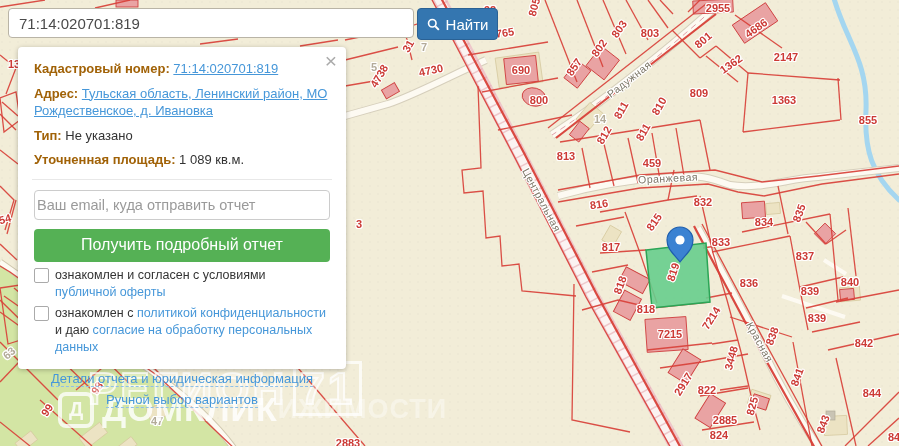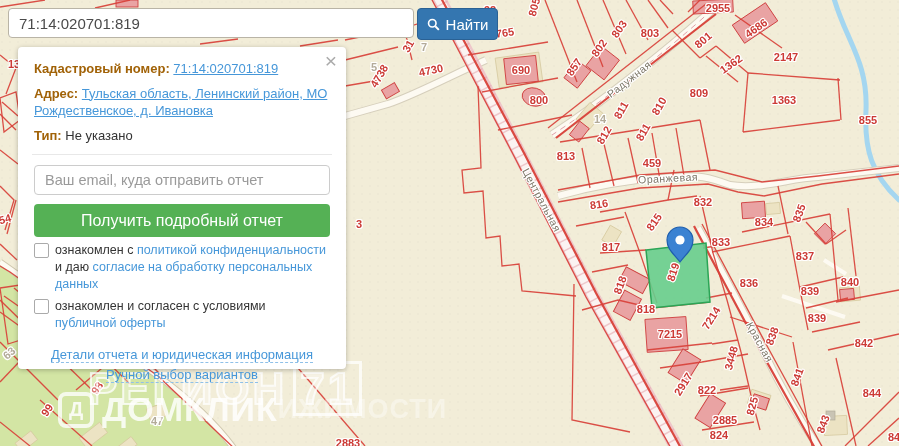--- a/index.html
+++ b/index.html
@@ -38,21 +38,21 @@
   
   .panel{position:absolute;left:18px;top:47px;width:328px;height:322px;background:#fff;z-index:6;
     border-radius:4px;box-shadow:0 1px 5px rgba(0,0,0,.25);padding:13px 16px 0;box-sizing:border-box;
     font-size:13px;color:#333;}
   .panel .close{position:absolute;right:9px;top:3px;font-size:21px;color:#aaa;cursor:pointer;line-height:1;}
   .irow{margin-bottom:7px;line-height:1.35;}
   .irow b{color:#a16207;}
   .panel a{color:#4697d9;text-decoration:underline;cursor:pointer;}
   .panel hr{border:none;border-top:1px solid #e8e8e8;margin:10px -2px 10px;}
   .email-input{width:100%;height:30px;box-sizing:border-box;border:1px solid #ccc;border-radius:4px;
-    padding:0 10px;font-size:14.5px;color:#444;font-family:"Liberation Sans",sans-serif;outline:none;}
+    padding:0 2px;font-size:14.5px;color:#444;font-family:"Liberation Sans",sans-serif;outline:none;}
   .email-input::placeholder{color:#9a9a9a;}
   .report-btn{width:100%;height:33px;margin-top:9px;background:#55b155;border:none;border-radius:4px;
     color:#fff;font-size:16px;cursor:pointer;font-family:"Liberation Sans",sans-serif;}
   .chk{display:flex;align-items:flex-start;margin-top:5px;font-size:12.5px;line-height:1.35;color:#333;}
   .chk .cb{flex:0 0 13px;width:13px;height:13px;border:1px solid #aaa;border-radius:2px;background:#fff;
     margin:1px 6px 0 0;cursor:pointer;}
   .chk a{text-decoration:none;}
   .plinks{text-align:center;margin-top:13px;line-height:1.6;}
   .plinks a{font-size:13px;text-decoration:none;border-bottom:1px dashed #8fc0e8;}
 </style>
@@ -355,43 +355,47 @@
       <a>71:14:020701:819</a>
     </div>
     <div class="irow">
       <b>Адрес:</b>
       <a>Тульская область, Ленинский район, МО Рождественское, д. Ивановка</a>
     </div>
     <div class="irow">
       <b>Тип:</b>
       <span>Не указано</span>
     </div>
+    <div class="irow">
+      <b>Уточненная площадь:</b>
+      <span>1 089 кв.м.</span>
+    </div>
 
     <hr>
 
     <input class="email-input" type="text" placeholder="Ваш email, куда отправить отчет" style="">
 
     <button class="report-btn">Получить подробный отчет</button>
 
+    <label class="chk">
+      <span class="cb"></span>
+      <span>
+        <span>ознакомлен и согласен с условиями</span>
+        <a>публичной оферты</a>
+      </span>
+    </label>
     <label class="chk">
       <span class="cb"></span>
       <span>
         <span>ознакомлен с</span>
         <a>политикой конфиденциальности</a>
         <span>и даю</span>
         <a>согласие на обработку персональных данных</a>
       </span>
     </label>
-    <label class="chk">
-      <span class="cb"></span>
-      <span>
-        <span>ознакомлен и согласен с условиями</span>
-        <a>публичной оферты</a>
-      </span>
-    </label>
 
     <div class="plinks">
       <a>Детали отчета и юридическая информация</a><br>
       <a>Ручной выбор вариантов</a>
     </div>
   </div>
 
 </div>
 
 </body></html>

